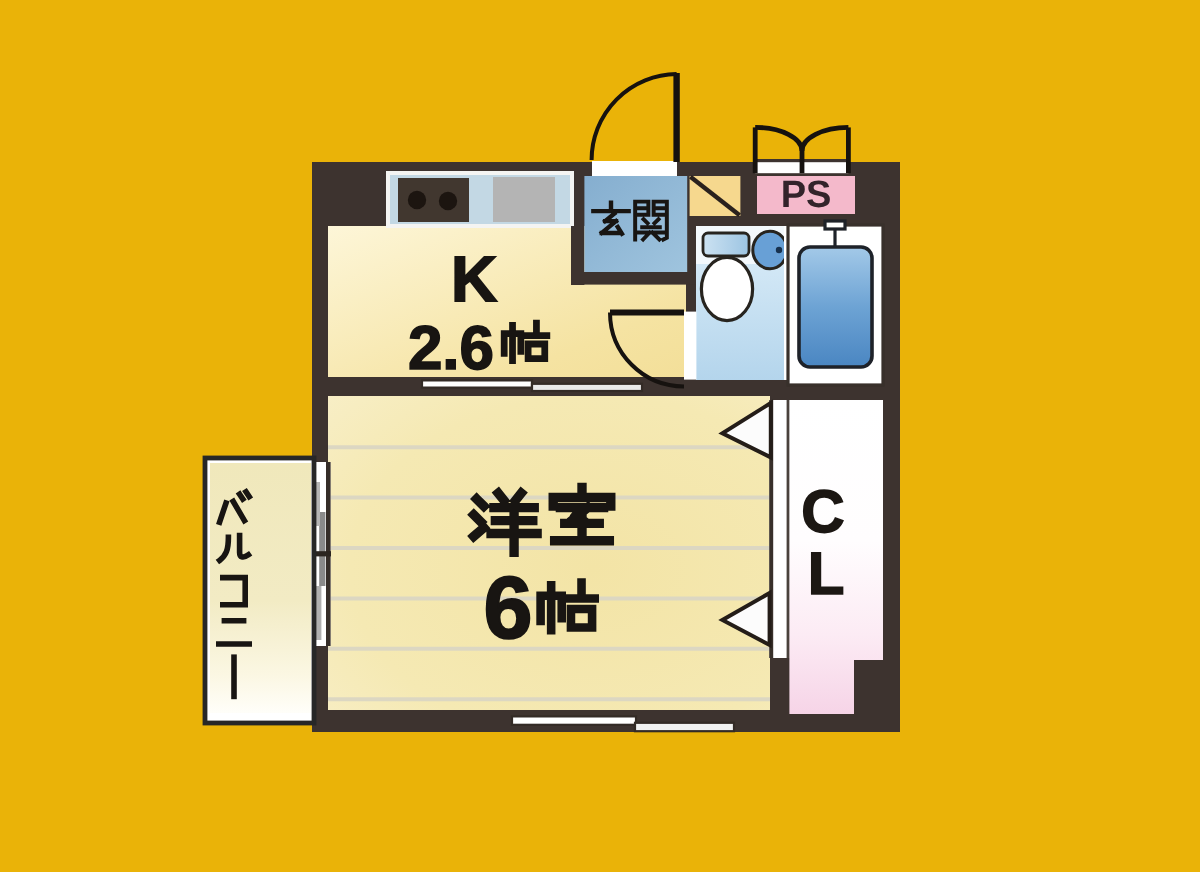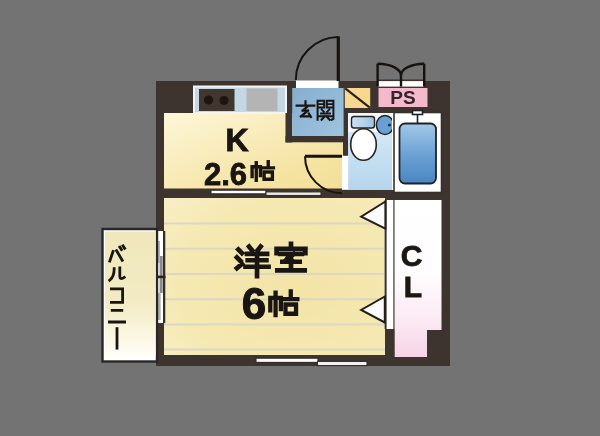--- a/index.html
+++ b/index.html
@@ -1,16 +1,16 @@
 <!DOCTYPE html>
 <html><head>
 <meta charset="utf-8">
 <style>
 html,body{margin:0;padding:0;background:#ffffff;}
-#stage{position:relative;width:600px;height:436px;background:#737373;overflow:hidden;
+#stage{position:relative;width:600px;height:436px;background:#eab308;overflow:hidden;
   font-family:"Liberation Sans", sans-serif;}
 svg{position:absolute;left:0;top:0;}
 </style>
 </head>
 <body>
 <div id="stage">
 <svg width="600" height="436" viewBox="0 0 600 436">
 <defs>
 <linearGradient id="kitGrad" x1="0" y1="0" x2="1" y2="1">
 <stop offset="0" stop-color="#fdf6d8"></stop>

